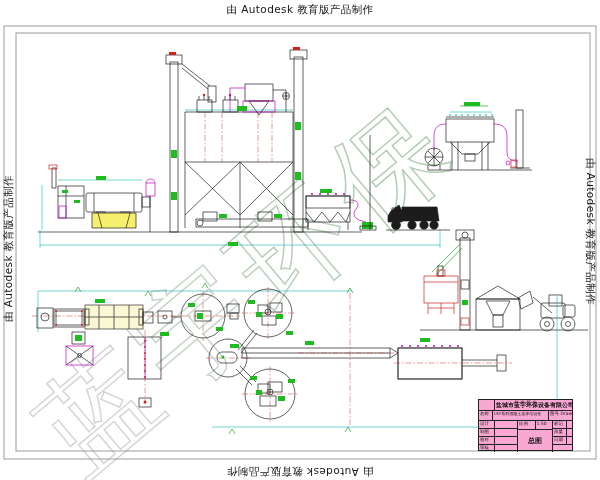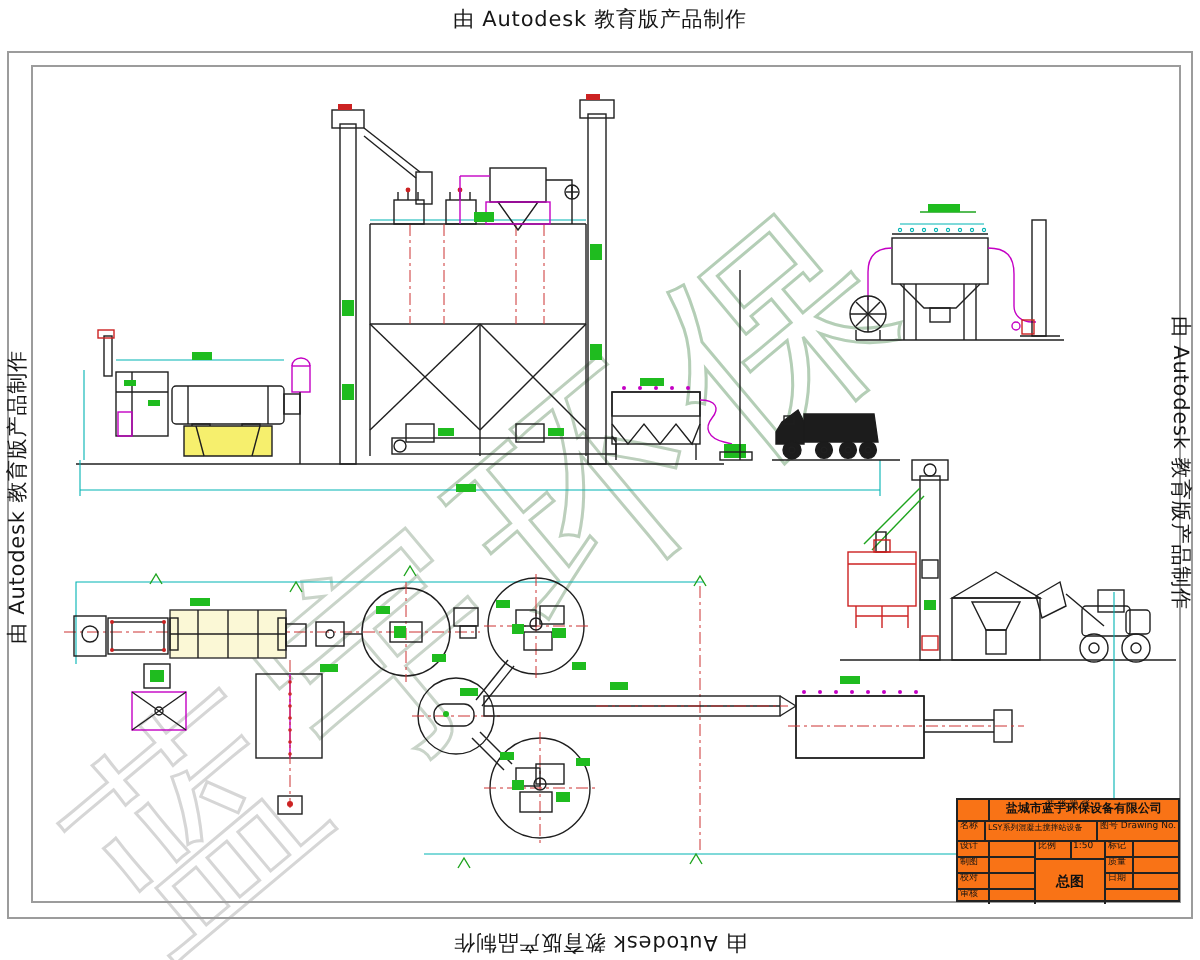--- a/index.html
+++ b/index.html
@@ -29,21 +29,21 @@
   .rd{stroke:#cc2222 !important}
   .gf{fill:#1fbc1f !important;stroke:none !important}
   .rf{fill:#cc2222 !important;stroke:none !important}
   .mf{fill:#c400c4 !important;stroke:none !important}
   .yl{fill:#f6ef6d !important;stroke:#1f1f1f !important}
   .ylp{fill:#fbf8d6 !important;stroke:#333 !important}
   .blk{fill:#1c1c1c !important;stroke:#1c1c1c !important}
   .rdash{stroke:#cc3333 !important;stroke-width:.5 !important;stroke-dasharray:6 2 1.5 2}
   .frame{stroke:#9c9c9c !important;stroke-width:1 !important}
   
-  .tb{position:absolute;left:478px;top:399px;width:112px;height:52px;background:#f97316;
+  .tb{position:absolute;left:478px;top:399px;width:95px;height:52px;background:#f9a8d4;
       border:1px solid #222;z-index:40;font-size:4.5px;color:#111;line-height:1;box-sizing:border-box}
   .tb .c{box-sizing:border-box;overflow:hidden;white-space:nowrap;padding:1px 1px 0 1px;border-right:.5px solid #222}
   .tb-r1{display:flex;height:10px;border-bottom:.5px solid #222}
   .tb-r1 .corner{width:16px}
   .tb-r1 .company{flex:1;font-size:6px;font-weight:bold;text-align:center;padding-top:2px;border-right:none}
   .tb-r2{display:flex;height:9px;border-bottom:.5px solid #222}
   .tb-r2 .l{width:14px}
   .tb-r2 .v{width:56px;font-size:4px}
   .tb-r2 .d{flex:1;border-right:none}
   .tb-body{display:flex;height:31px}

